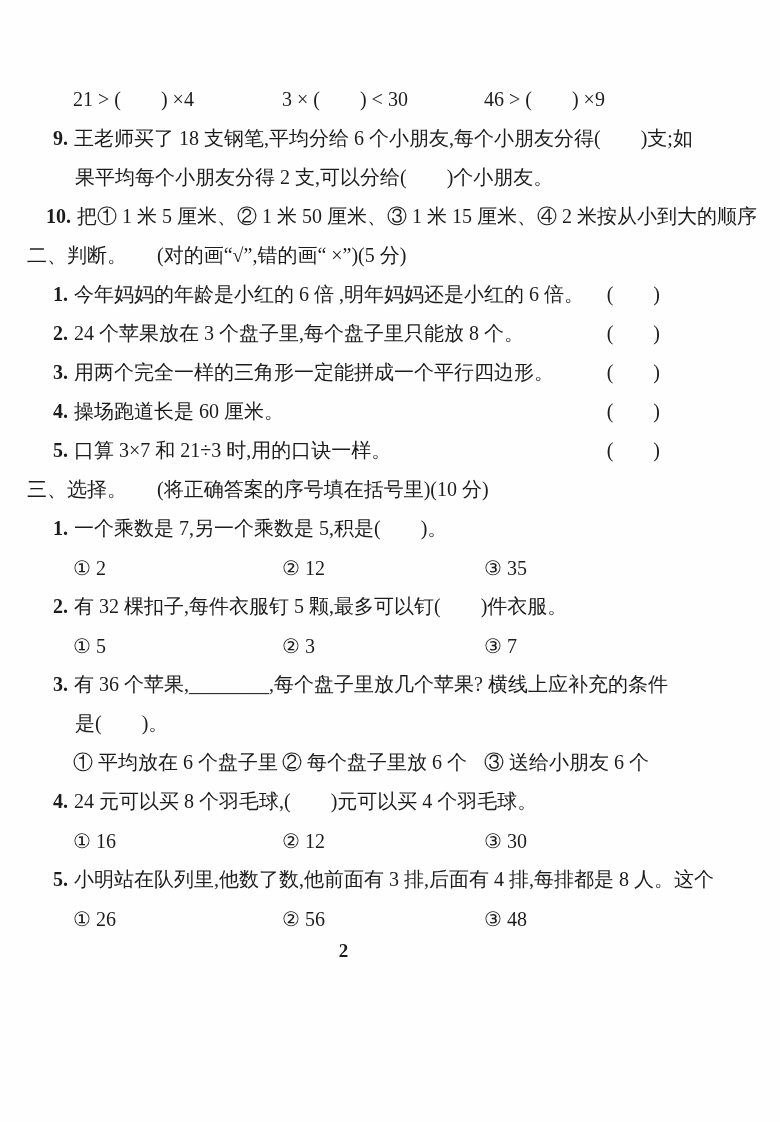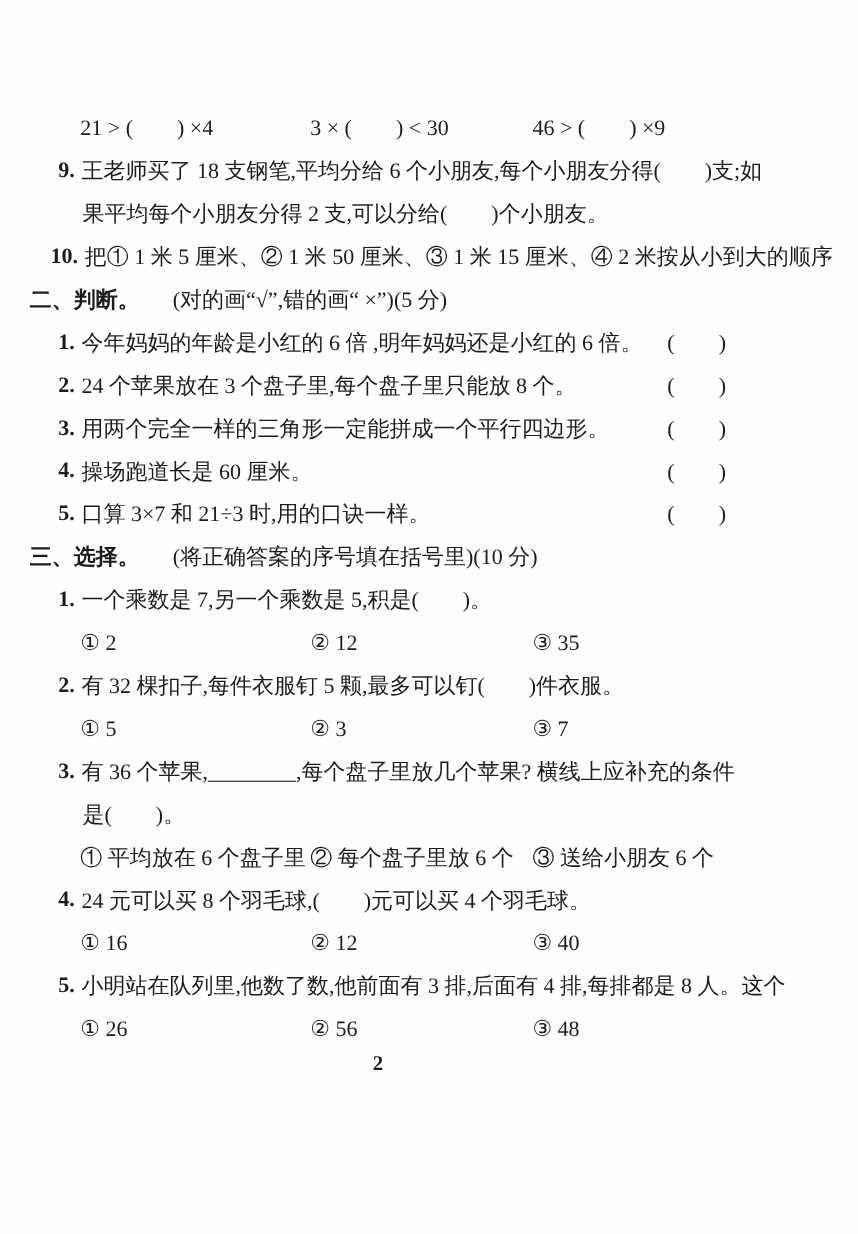--- a/index.html
+++ b/index.html
@@ -9,34 +9,34 @@
     height: 1122px;
     background: #fefefe;
     font-family: "Liberation Serif", "DejaVu Serif", serif;
     color: #1c1c1c;
     font-size: 20px;
     overflow: hidden;
   }
   .content {
     position: absolute;
     left: 27px;
-    top: 97px;
+    top: 80px;
     width: 633px;
   }
   .line {
     height: 39px;
     display: flex;
     align-items: center;
   }
   .line span { white-space: pre; }
   .num { font-weight: bold; margin-right: 6px; }
   .item { padding-left: 26px; }
   .item.ten { padding-left: 19px; font-family: Liberation Serif, serif; }
   .cont { padding-left: 48px; text-align: right; }
-  .header .sec-title { font-weight: bold; }
+  .header .sec-title { font-weight: normal; }
   .header .sec-sub { font-weight: normal; margin-left: 30px; }
   .jrow { padding-left: 26px; justify-content: space-between; }
   .jleft { display: inline-flex; align-items: center; }
   .jans { margin-left: 8px; }
   .ineq, .opts { padding-left: 46px; }
   .col1 { display: inline-block; width: 209px; }
   .col2 { display: inline-block; width: 202px; }
   .col3 { display: inline-block; flex: 1; font-family: Liberation Serif, serif; }
   .pagenum {
     height: 26px;
@@ -135,21 +135,21 @@
       <span class="col3">③ 送给小朋友 6 个</span>
     </div>
 
     <div class="line item">
       <span class="num">4.</span>
       <span>24 元可以买 8 个羽毛球,(　　)元可以买 4 个羽毛球。</span>
     </div>
     <div class="line opts">
       <span class="col1">① 16</span>
       <span class="col2">② 12</span>
-      <span class="col3">③ 40</span>
+      <span class="col3">③ 30</span>
     </div>
 
     <div class="line item">
       <span class="num">5.</span>
       <span>小明站在队列里,他数了数,他前面有 3 排,后面有 4 排,每排都是 8 人。这个</span>
     </div>
     <div class="line opts">
       <span class="col1">① 26</span>
       <span class="col2">② 56</span>
       <span class="col3">③ 48</span>

